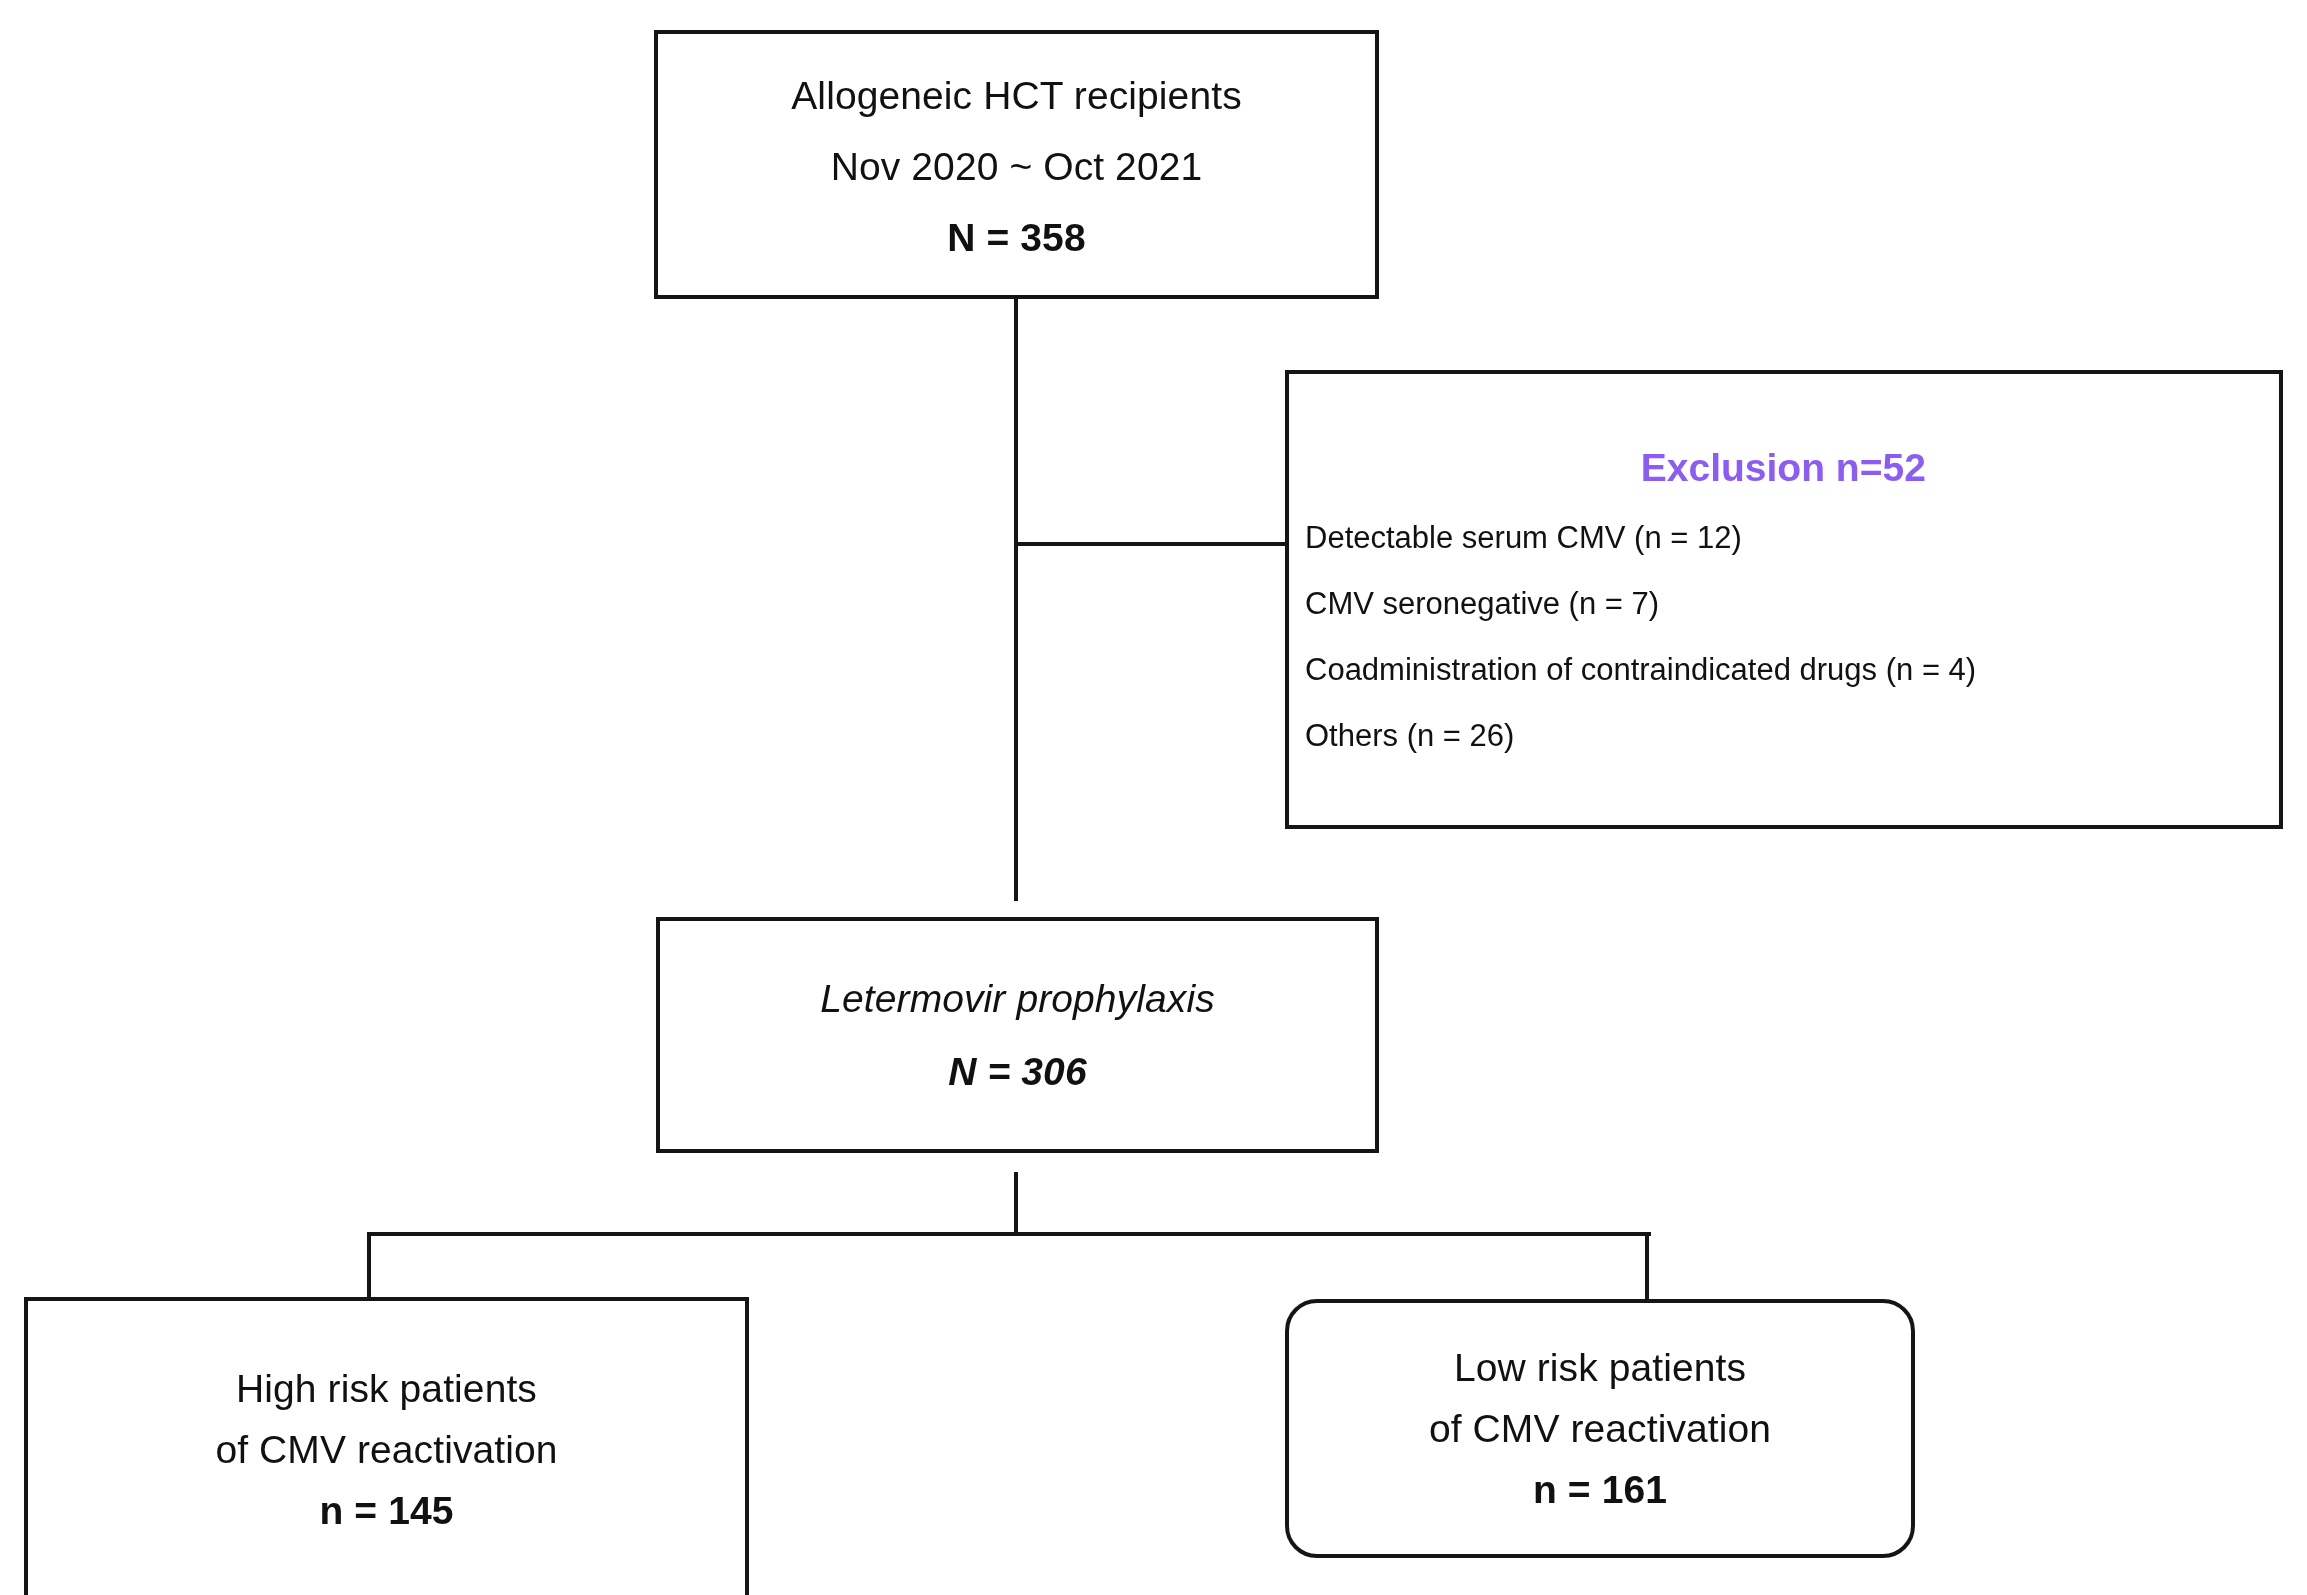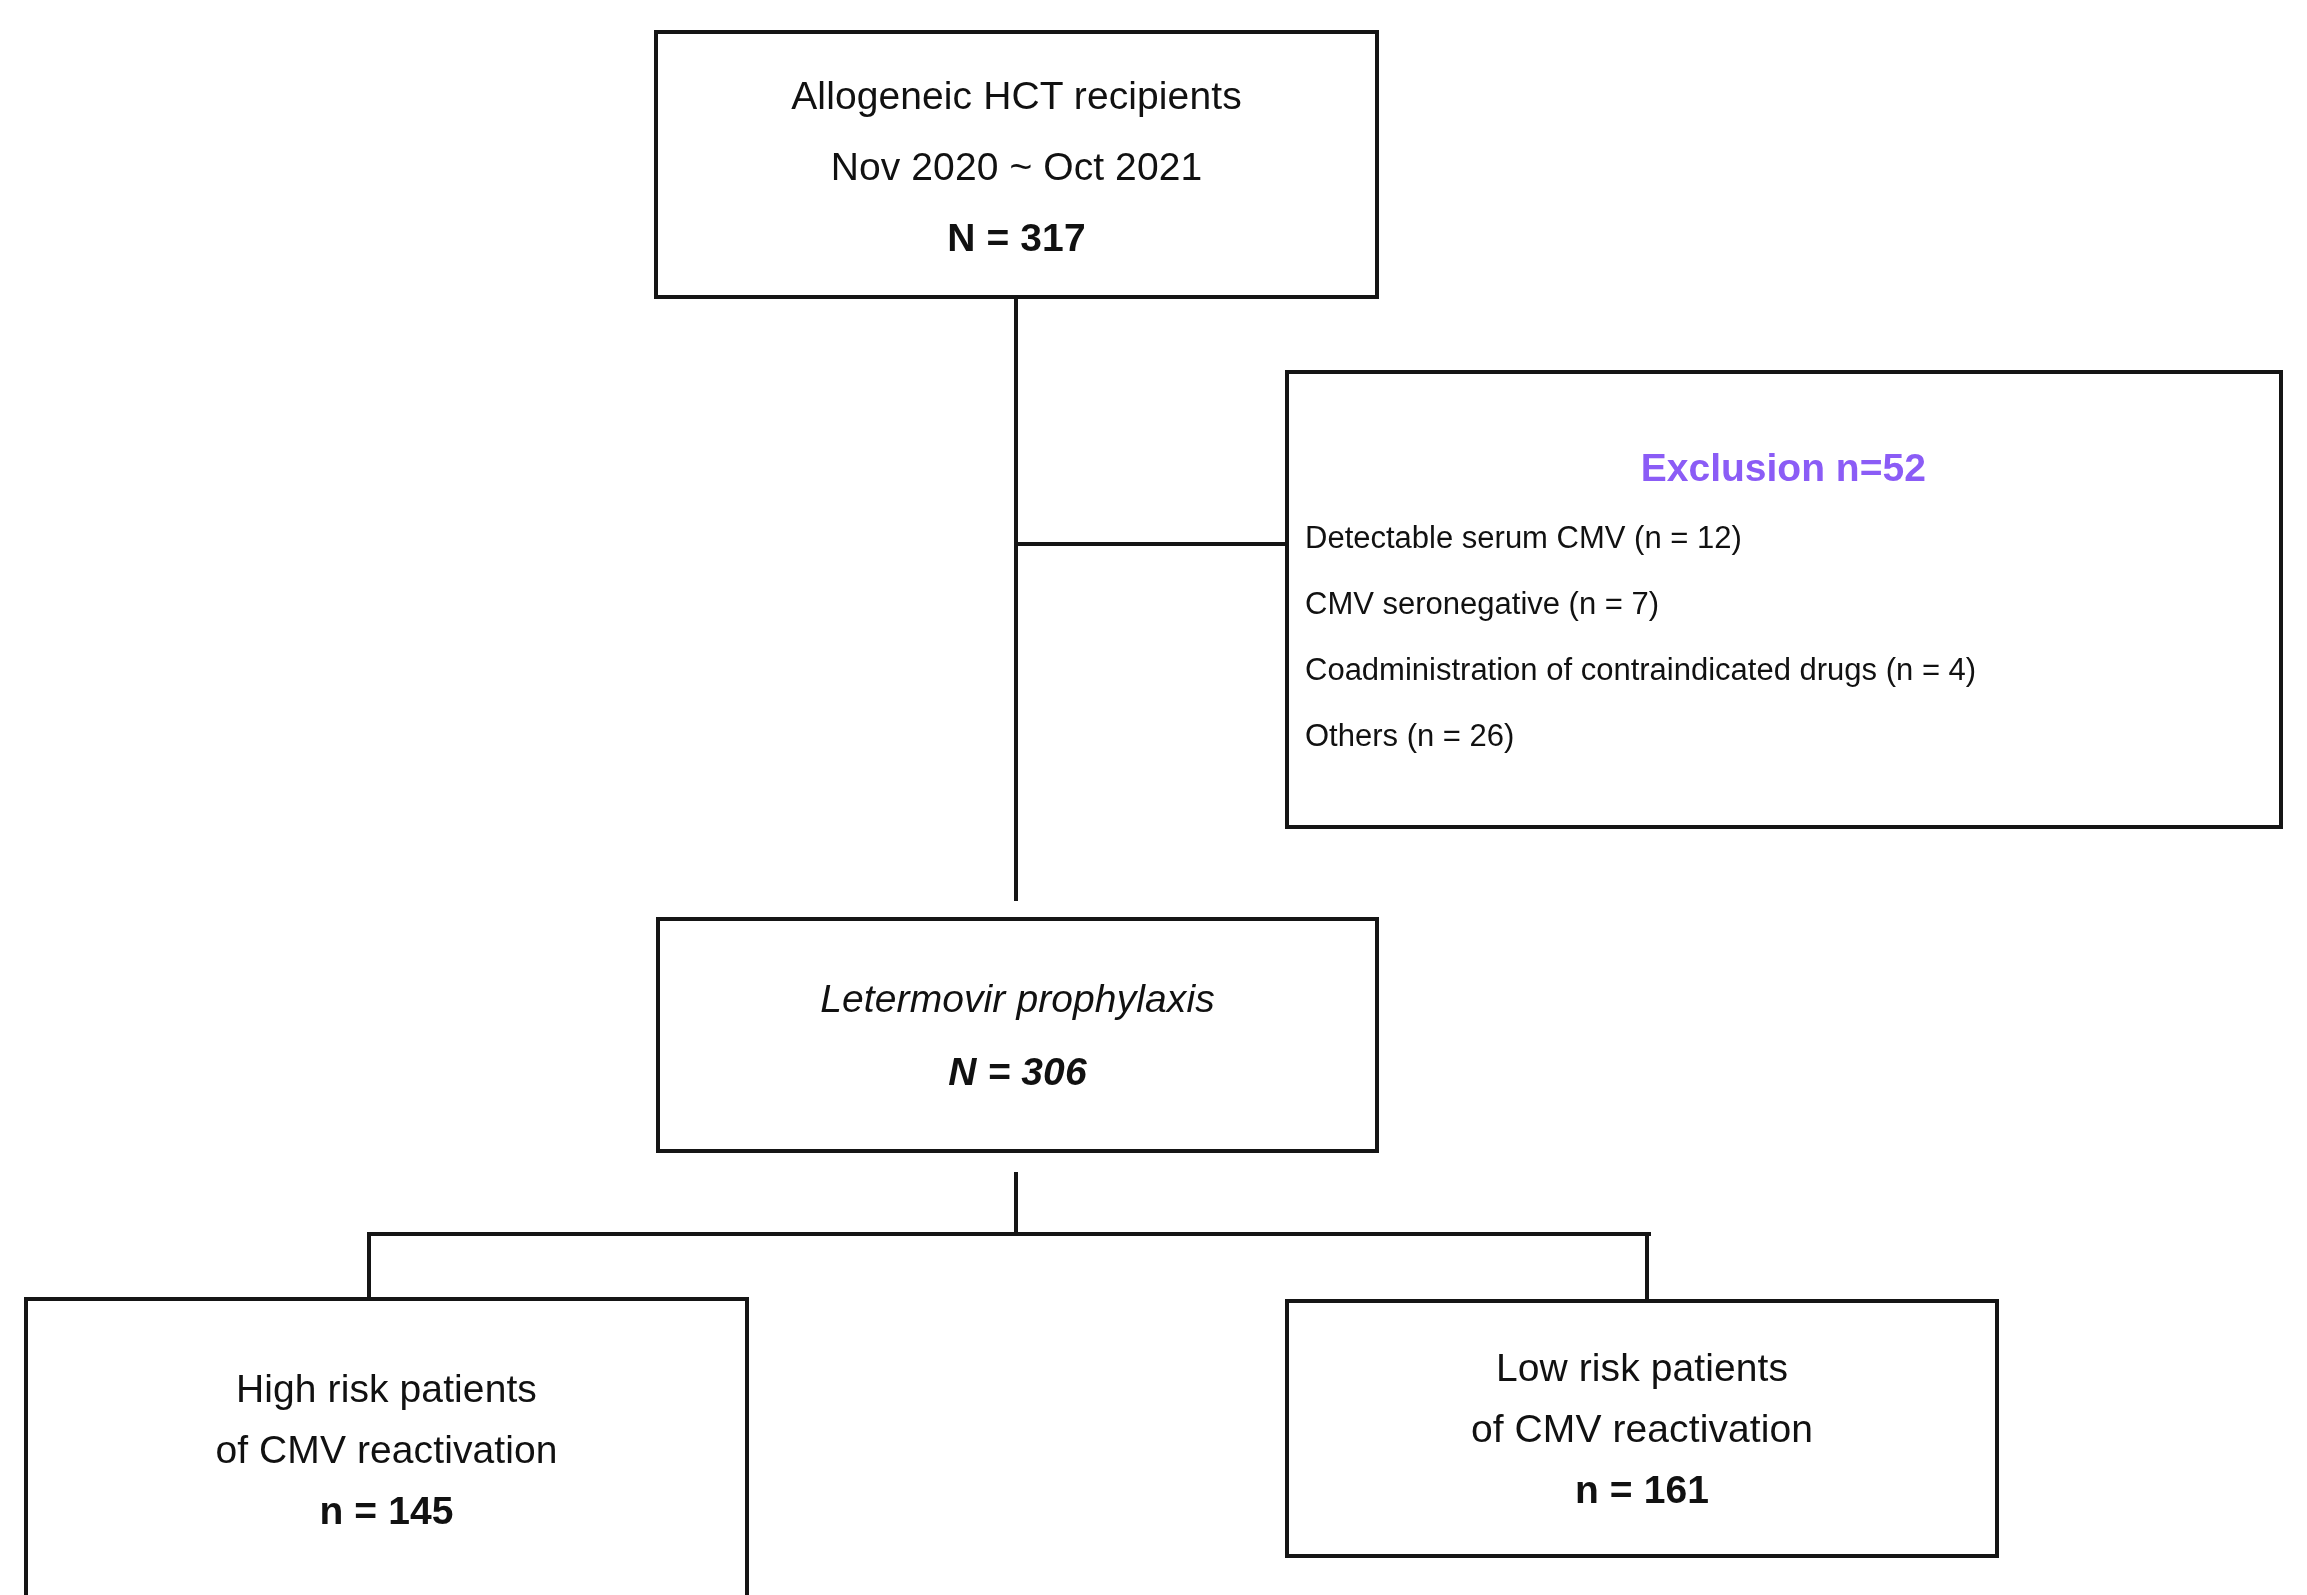--- a/index.html
+++ b/index.html
@@ -95,22 +95,23 @@
   
   #node-high-risk {
     left: 24px;
     top: 1297px;
     width: 725px;
     height: 304px;
   }
   #node-low-risk {
     left: 1285px;
     top: 1299px;
-    width: 714px;
+    width: 630px;
     height: 259px;
+    border-radius: 32px;
   }
   #node-high-risk .node-line,
   #node-low-risk .node-line { margin: 11px 0; }
 
   
   .conn {
     position: absolute;
     background: #151515;
   }
   .conn-v { width: 4px; }
@@ -136,21 +137,21 @@
   <div class="conn conn-v" id="conn-trunk-upper"></div>
   <div class="conn conn-h" id="conn-branch-exclusion"></div>
   <div class="conn conn-v" id="conn-trunk-lower"></div>
   <div class="conn conn-h" id="conn-split-bar"></div>
   <div class="conn conn-v" id="conn-drop-left"></div>
   <div class="conn conn-v" id="conn-drop-right"></div>
 
   <div class="node-box" id="node-top">
     <div class="node-line">Allogeneic HCT recipients</div>
     <div class="node-line">Nov 2020 ~ Oct 2021</div>
-    <div class="node-line bold">N = 317</div>
+    <div class="node-line bold">N = 358</div>
   </div>
 
   <div class="node-box" id="node-exclusion">
     <div class="excl-title">Exclusion n=52</div>
     <div class="excl-item">Detectable serum CMV (n = 12)</div>
     <div class="excl-item">CMV seronegative (n = 7)</div>
     <div class="excl-item">Coadministration of contraindicated drugs (n = 4)</div>
     <div class="excl-item">Others (n = 26)</div>
   </div>
 

